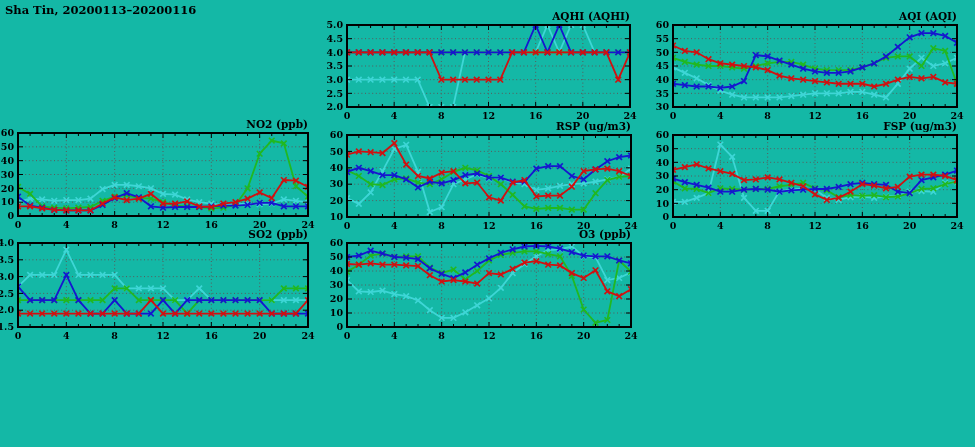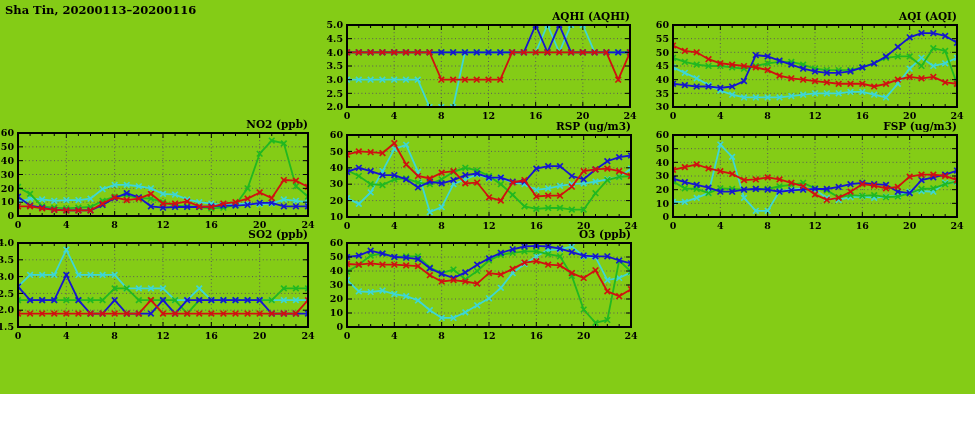--- a/index.html
+++ b/index.html
@@ -1,16 +1,16 @@
 <!DOCTYPE html>
 <html><head>
 <meta charset="utf-8">
 <style>
   html,body{margin:0;padding:0;background:#fff;}
-  #screen{position:relative;width:975px;height:394px;background:#84cc16;overflow:hidden;
+  #screen{position:relative;width:975px;height:447px;background:#14b8a6;overflow:hidden;
           font-family:"DejaVu Serif",serif;}
   #main-title{position:absolute;left:5px;top:3px;font-size:11.5px;font-weight:bold;color:#000;}
   .chart{position:absolute;}
   svg text{font-family:"DejaVu Serif",serif;font-weight:bold;fill:#000;}
   svg .tick{font-size:9.5px;}
   svg .ctitle{font-size:10.5px;}
 </style>
 </head>
 <body>
 

